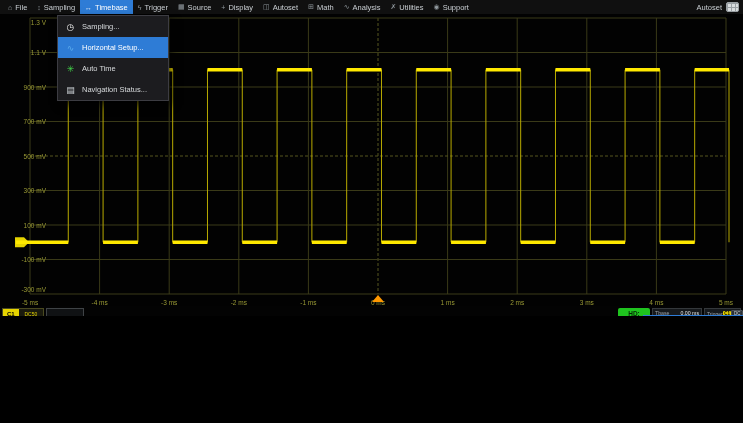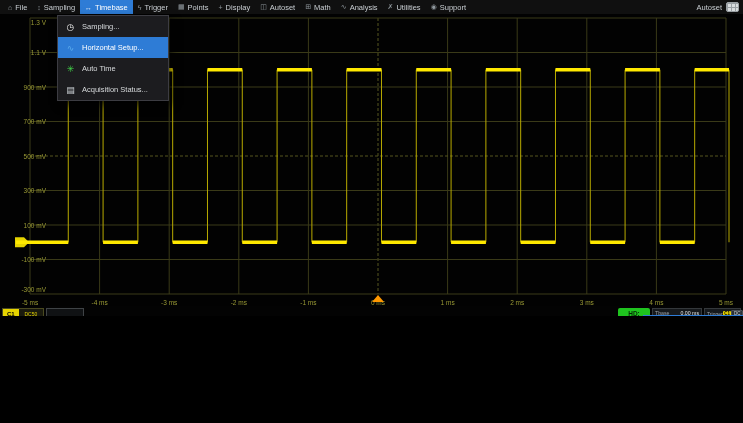--- a/index.html
+++ b/index.html
@@ -105,21 +105,21 @@
         <div class="menu-item sel">
           <span class="mi">↔</span>
           <span>Timebase</span>
         </div>
         <div class="menu-item">
           <span class="mi">ϟ</span>
           <span>Trigger</span>
         </div>
         <div class="menu-item">
           <span class="mi">▦</span>
-          <span>Points</span>
+          <span>Source</span>
         </div>
         <div class="menu-item">
           <span class="mi">+</span>
           <span>Display</span>
         </div>
         <div class="menu-item">
           <span class="mi">◫</span>
           <span>Autoset</span>
         </div>
         <div class="menu-item">
@@ -221,21 +221,21 @@
       <div class="dd-item sel">
         <span class="dd-icon" style="color: rgb(90, 171, 236);">∿</span>
         <span>Horizontal Setup...</span>
       </div>
       <div class="dd-item">
         <span class="dd-icon" style="color: rgb(67, 217, 74);">✳</span>
         <span>Auto Time</span>
       </div>
       <div class="dd-item">
         <span class="dd-icon" style="color: rgb(207, 212, 216);">▤</span>
-        <span>Acquisition Status...</span>
+        <span>Navigation Status...</span>
       </div>
     </div>
 
   <div class="desc">
     <div class="c1box">
       <div class="c1head">
         <span class="c1name">C1</span>
         <span class="c1coup">DC50</span>
       </div>
       <div class="c1body">

